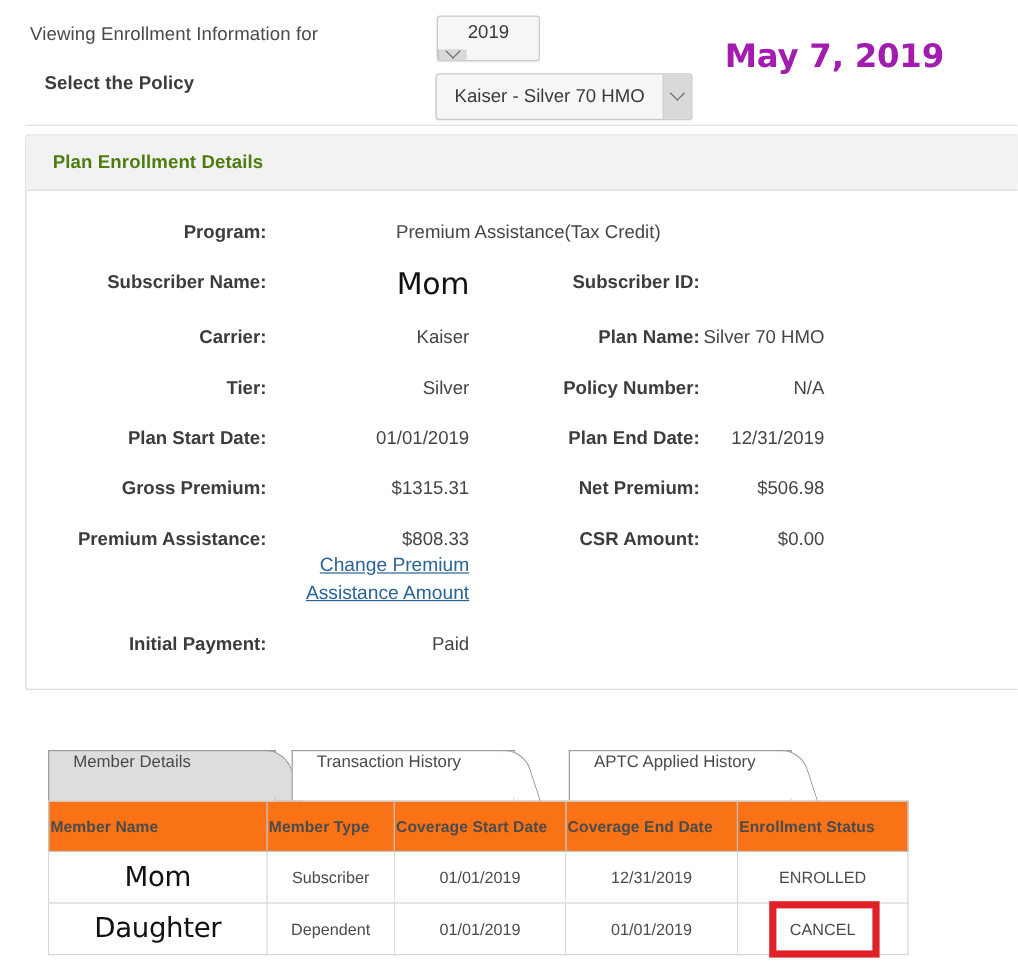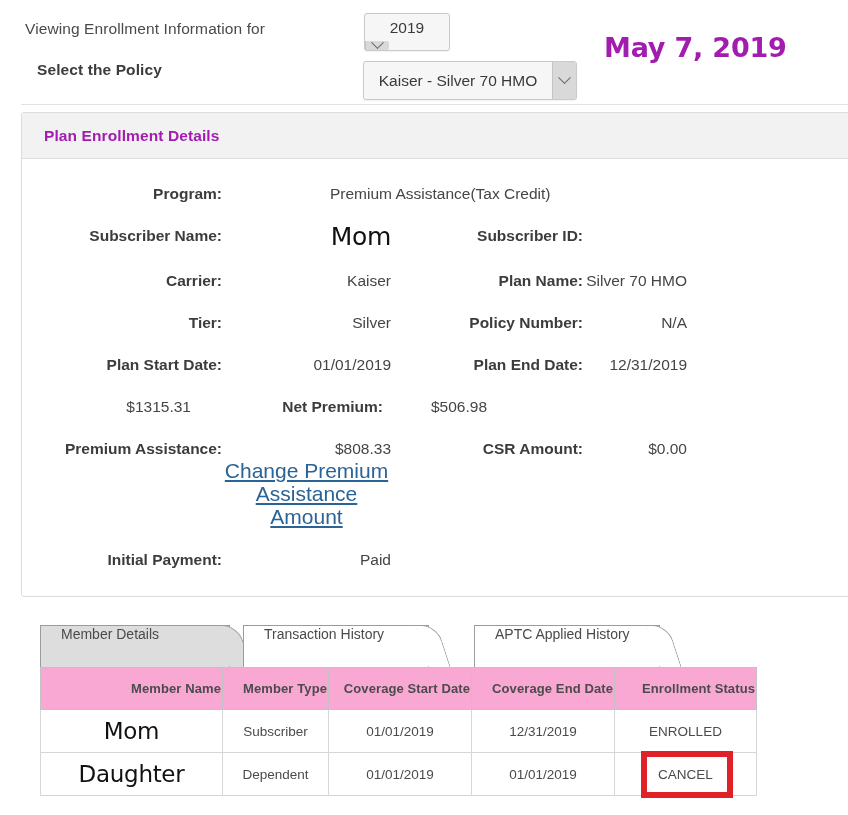--- a/index.html
+++ b/index.html
@@ -77,21 +77,21 @@
     border-radius: 3px;
   }
   .panel-head {
     height: 46px;
     background: #f2f2f2;
     border-bottom: 1px solid #dcdcdc;
     display: flex; align-items: center;
   }
   .panel-head .t {
     margin-left: 22px;
-    font-size: 15.5px; font-weight: 700; color: #a21caf;
+    font-size: 15.5px; font-weight: 700; color: #4d7c0f;
     letter-spacing: .1px;
   }
   .panel-body { padding: 24px 0 26px 0; }
 
   
   .drow { display: flex; align-items: flex-start; margin-bottom: 21px; }
   .drow:last-child { margin-bottom: 0; }
 
   .dlabel {
     font-size: 15.5px; font-weight: 700; color: #3c3c3c;
@@ -112,23 +112,22 @@
 
   .big-name {
     font-family: "DejaVu Sans", sans-serif;
     font-size: 25px; font-weight: 400; color: #111111;
     line-height: 24px; letter-spacing: -.3px;
   }
 
   .link {
     display: block;
     color: #2a6496; text-decoration: underline;
-    font-size: 21px; line-height: 23px;
+    font-size: 16px; line-height: 23px;
     cursor: pointer;
-    text-align: center;
   }
 
   .program-value { padding-left: 108px; font-size: 15.5px; color: #454545; }
 
   
   .tabs {
     position: absolute; left: 40px; top: 625px;
     height: 42px; width: 700px;
   }
   .tab {
@@ -159,24 +158,24 @@
   #tab-2 { left: 434px; width: 186px; }
 
   
   .tbl {
     position: absolute; left: 40px; top: 667px;
     width: 716px;
     border-collapse: collapse;
     table-layout: fixed;
   }
   .tbl th {
-    background: #f9a8d4;
+    background: #f97316;
     border: 1px solid #c2c2c2;
     font-size: 13px; font-weight: 700; color: #4b4b4b;
-    height: 42px; text-align: right;
+    height: 42px; text-align: left;
     letter-spacing: .1px;
   }
   .tbl td {
     border: 1px solid #d6d6d6;
     height: 43px; text-align: center;
     font-size: 13.5px; color: #4b4b4b;
     background: #ffffff;
     position: relative;
   }
   .tbl td.name-cell {
@@ -267,20 +266,21 @@
       </div>
 
       <div class="drow">
         <div class="dlabel lcol-label">Plan Start Date:</div>
         <div class="dvalue lcol-value">01/01/2019</div>
         <div class="dlabel rcol-label">Plan End Date:</div>
         <div class="dvalue rcol-value">12/31/2019</div>
       </div>
 
       <div class="drow">
+        <div class="dlabel lcol-label">Gross Premium:</div>
         <div class="dvalue lcol-value">$1315.31</div>
         <div class="dlabel rcol-label">Net Premium:</div>
         <div class="dvalue rcol-value">$506.98</div>
       </div>
 
       <div class="drow">
         <div class="dlabel lcol-label">Premium Assistance:</div>
         <div class="lcol-value">
           <span class="dvalue">$808.33</span>
           <a class="link">Change Premium Assistance Amount</a>

